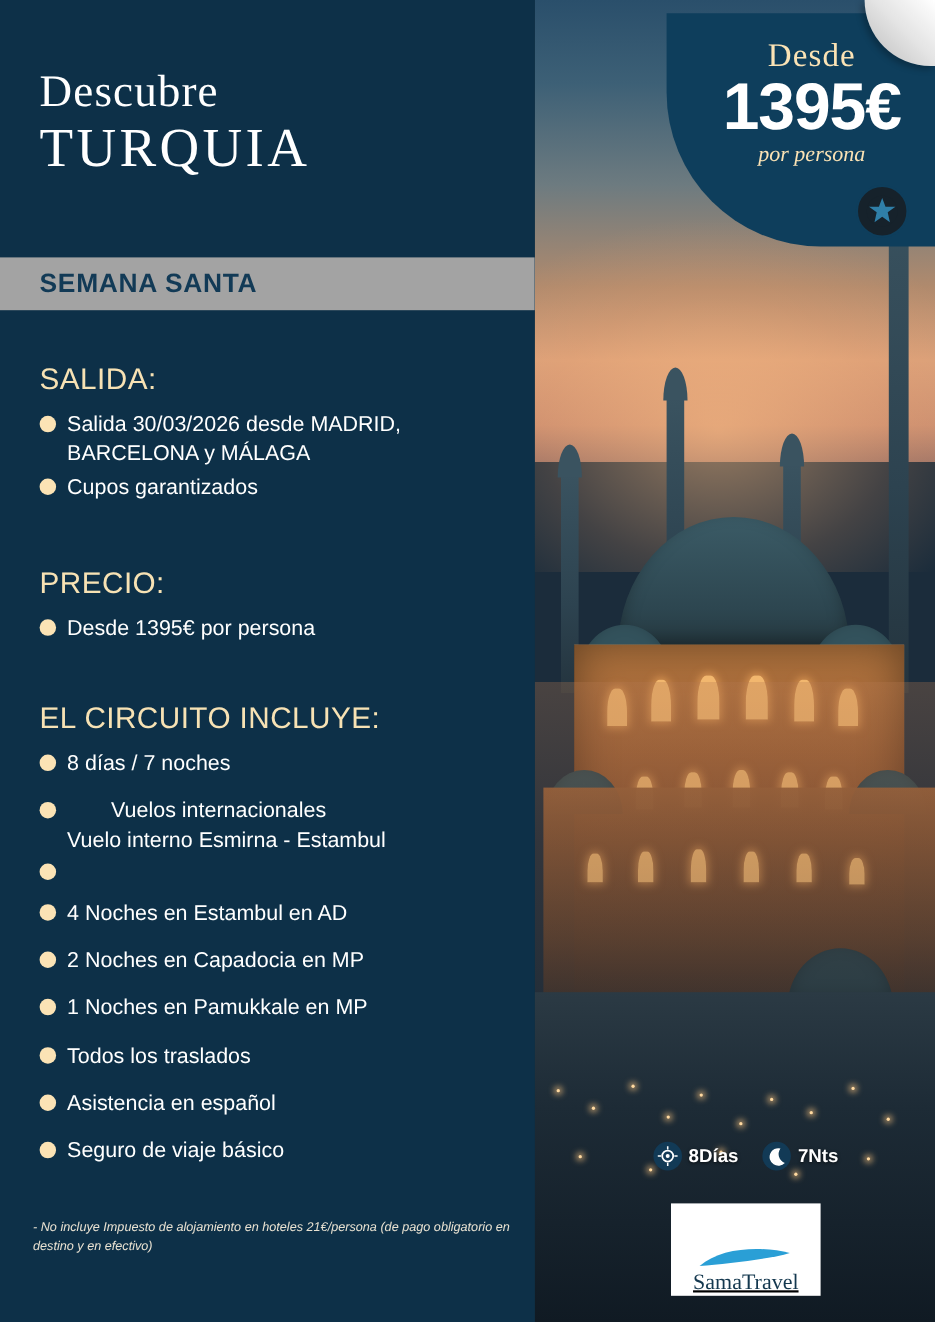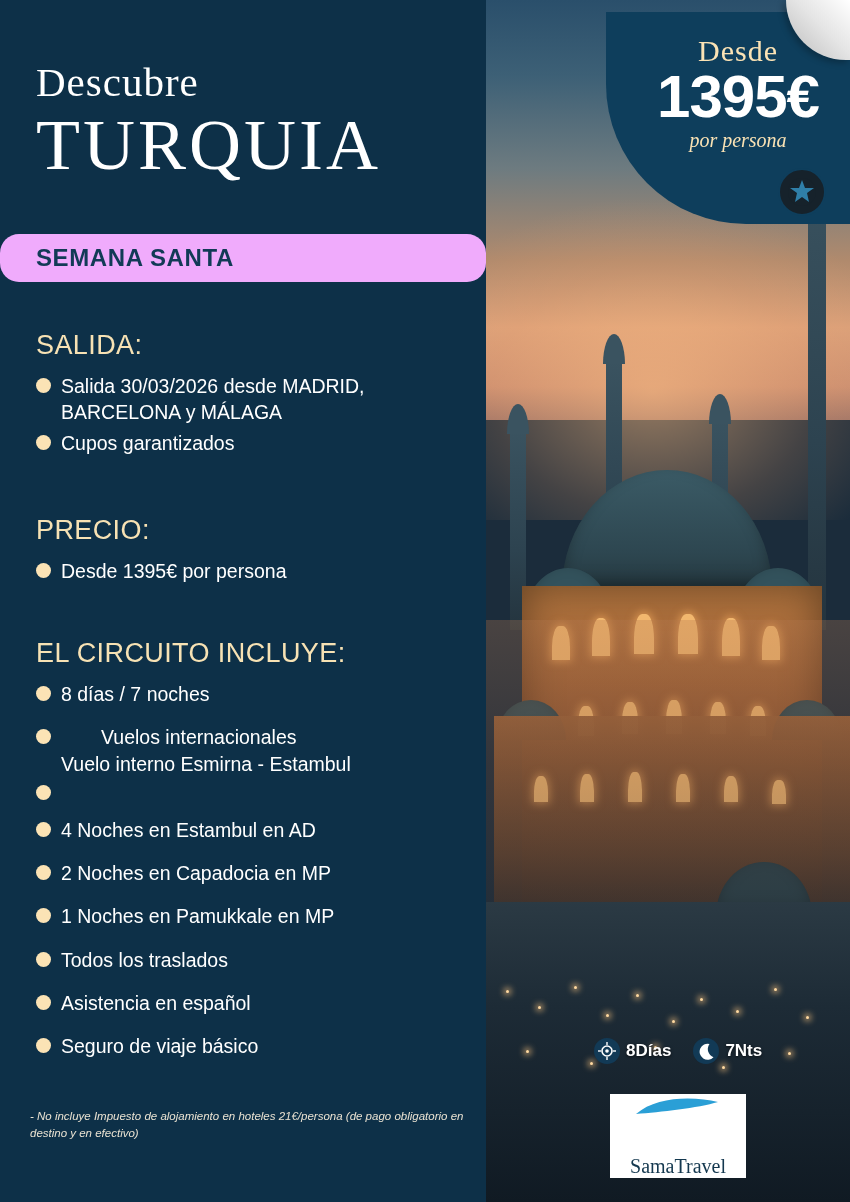--- a/index.html
+++ b/index.html
@@ -128,36 +128,35 @@
   .title-small {
     font-family: "Liberation Serif", serif;
     font-size: 41px;
     color: #ffffff;
     letter-spacing: 1px;
     line-height: 1;
     font-weight: 400;
   }
   .title-big {
     font-family: "Liberation Serif", serif;
-    font-size: 72px;
+    font-size: 50px;
     color: #ffffff;
     letter-spacing: 3px;
     line-height: 1.02;
     margin-top: 6px;
     font-weight: 400;
   }
 
   .ribbon {
     position: absolute;
     left: 0; top: 234px;
     width: 486px; height: 48px;
-    background: #f0abfc;
+    background: #a3a3a3;
     display: flex;
     align-items: center;
-    border-radius: 19px;
   }
   .ribbon span {
     margin-left: 36px;
     color: #123a56;
     font-size: 24px;
     font-weight: bold;
     letter-spacing: 0.6px;
   }
 
   .section { position: absolute; left: 36px; width: 440px; }
@@ -283,21 +282,22 @@
 
   
   .logo {
     position: absolute;
     left: 610px; top: 1094px;
     width: 136px; height: 84px;
     background: #ffffff;
     display: flex;
     flex-direction: column;
     align-items: center;
-    justify-content: space-between;
+    justify-content: flex-end;
+    text-decoration: underline;
   }
   .logo-swoosh { width: 92px; height: 26px; }
   .logo-text {
     font-family: "Liberation Serif", serif;
     font-size: 20px;
     color: #14384f;
     margin-top: -2px;
   }
 </style>
 </head>

